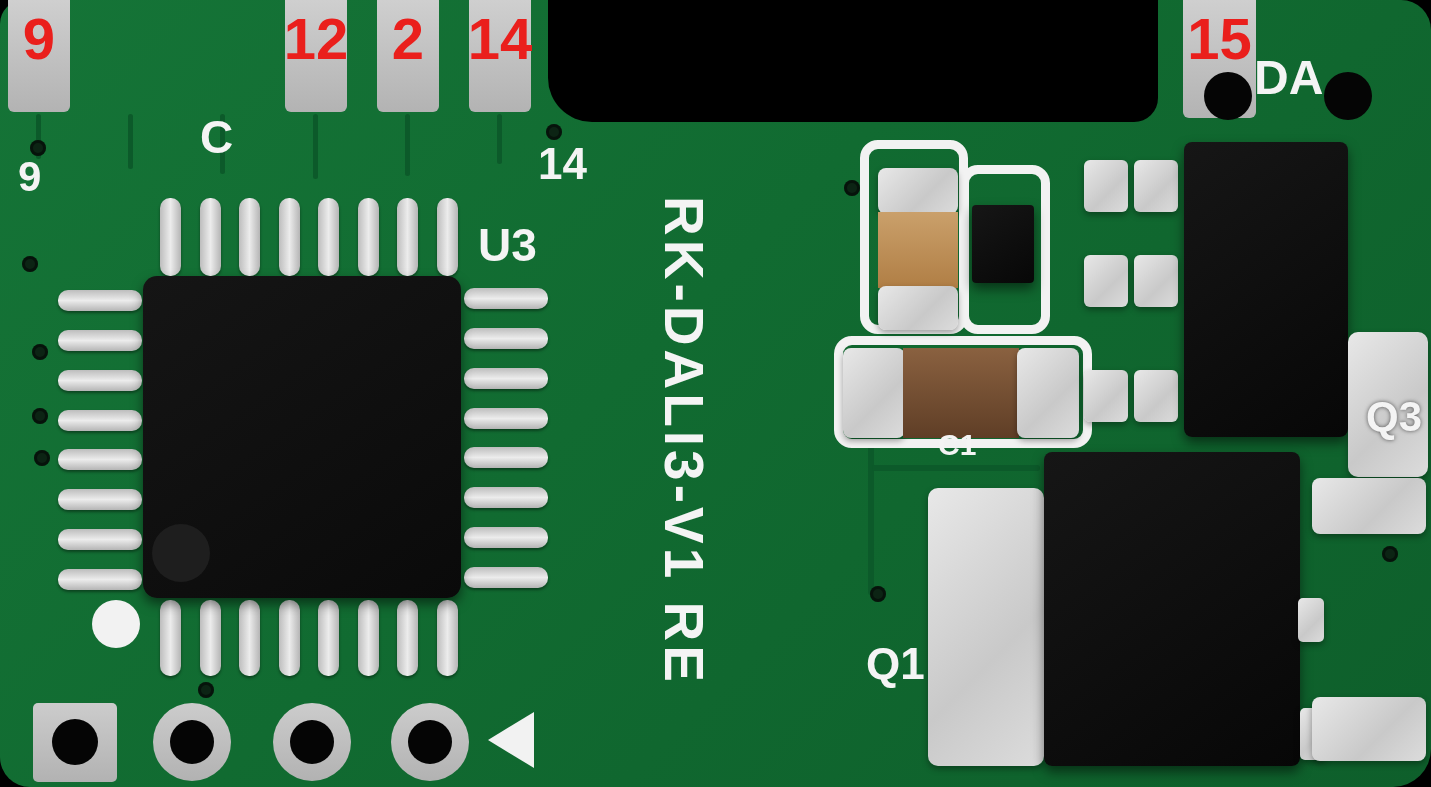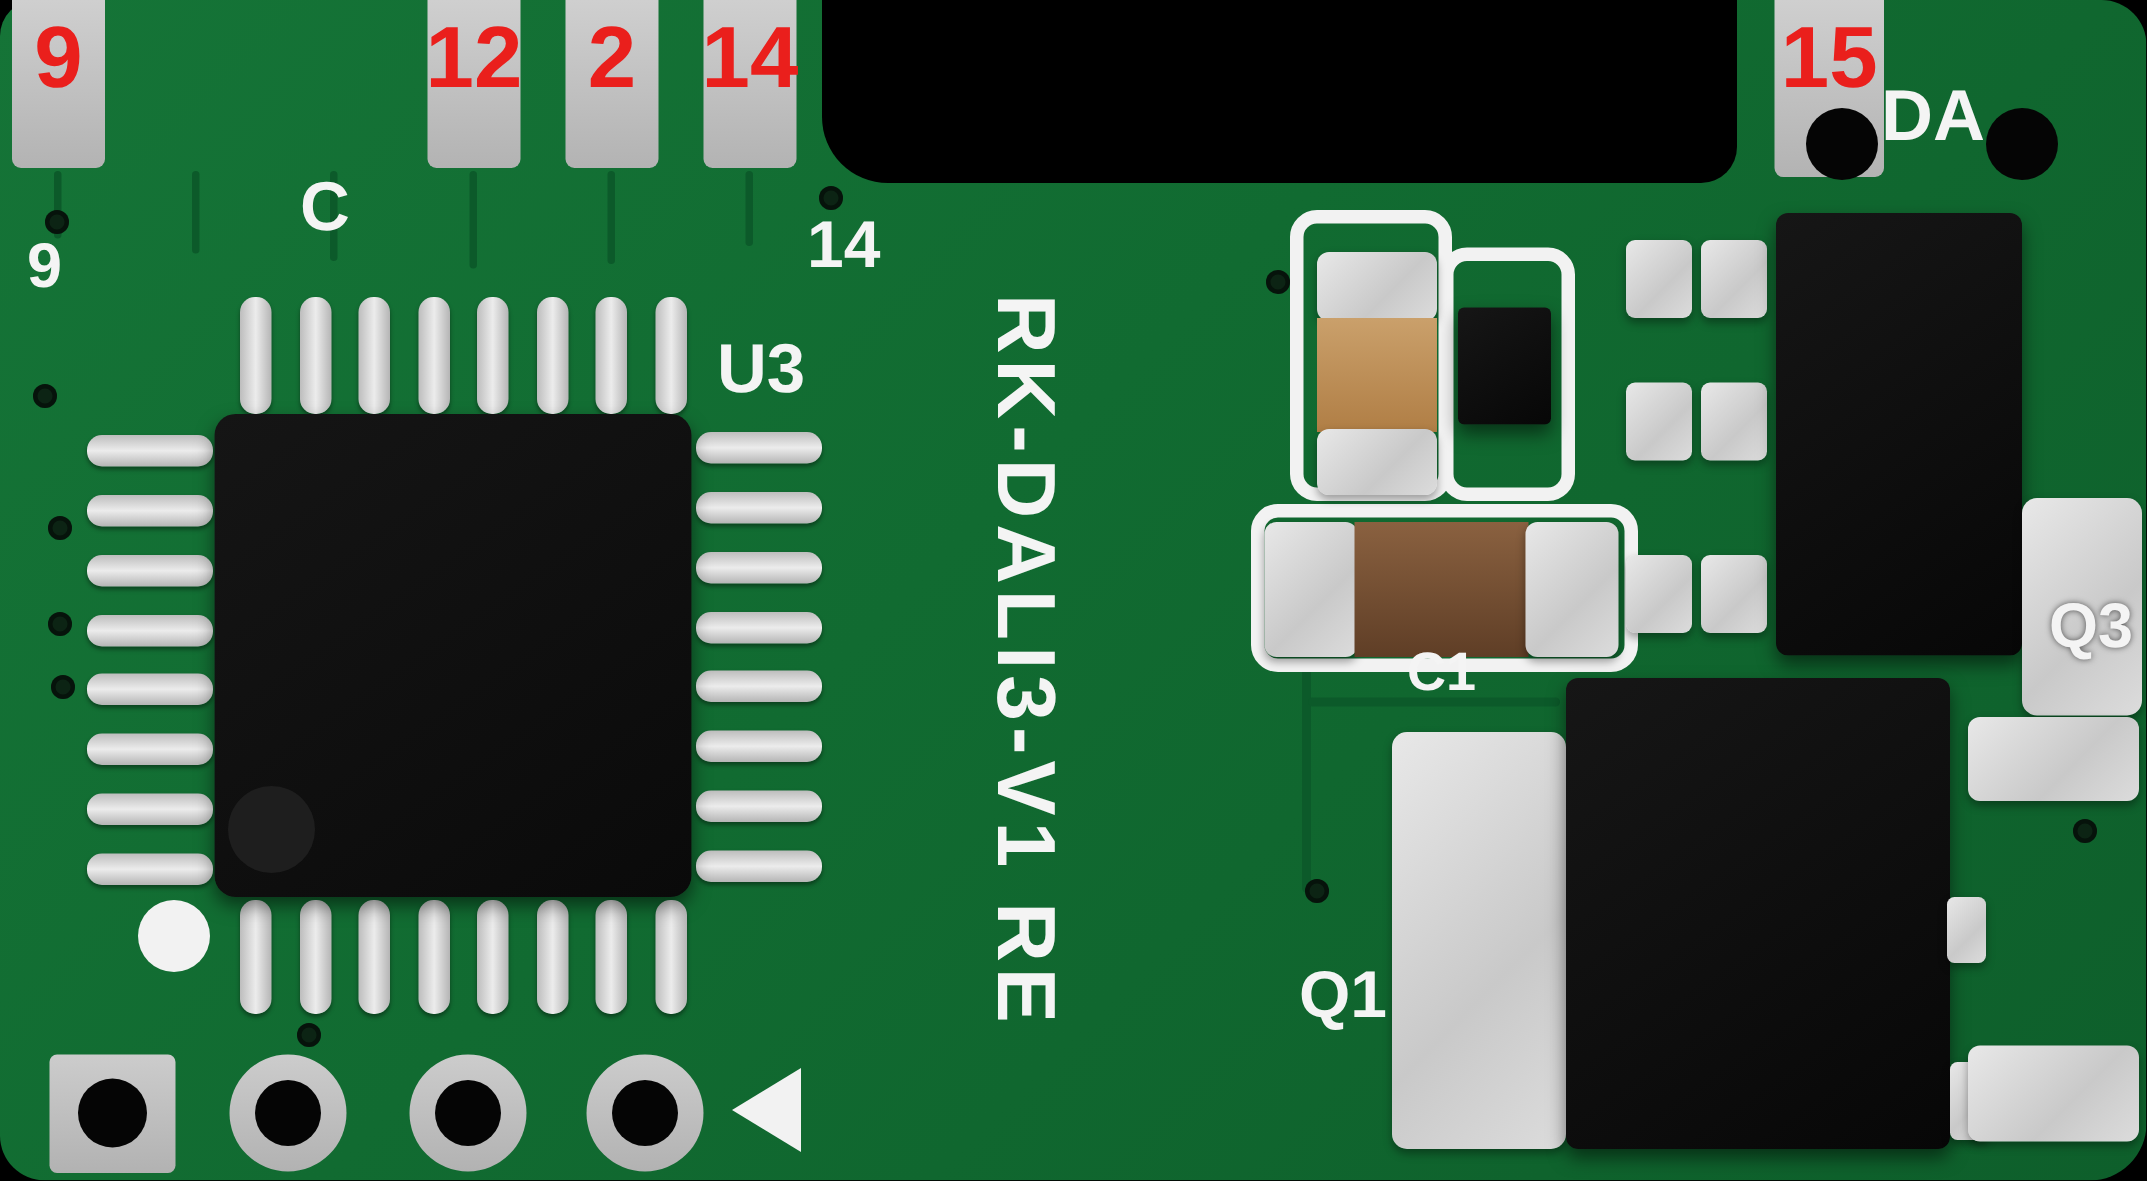--- a/index.html
+++ b/index.html
@@ -163,21 +163,21 @@
 
   <div class="abs silver" style="left:878px;top:168px;width:80px;height:46px;border-radius:8px"></div>
   <div class="abs" style="left:878px;top:212px;width:80px;height:76px;background:linear-gradient(180deg,#caa06b,#b07e45)"></div>
   <div class="abs silver" style="left:878px;top:286px;width:80px;height:44px;border-radius:8px"></div>
 
   <div class="abs blackpart" style="left:972px;top:205px;width:62px;height:78px;border-radius:4px"></div>
 
   <div class="abs silver" style="left:843px;top:348px;width:62px;height:90px;border-radius:8px"></div>
   <div class="abs" style="left:903px;top:348px;width:116px;height:90px;background:linear-gradient(180deg,#8a6140,#5f3e26)"></div>
   <div class="abs silver" style="left:1017px;top:348px;width:62px;height:90px;border-radius:8px"></div>
-  <div class="silk" style="left:938px;top:430px;font-size:36px">C1</div>
+  <div class="silk" style="left:938px;top:430px;font-size:30px">C1</div>
 
   <div class="abs silver" style="left:1084px;top:160px;width:44px;height:52px;border-radius:6px"></div>
   <div class="abs silver" style="left:1134px;top:160px;width:44px;height:52px;border-radius:6px"></div>
   <div class="abs silver" style="left:1084px;top:255px;width:44px;height:52px;border-radius:6px"></div>
   <div class="abs silver" style="left:1134px;top:255px;width:44px;height:52px;border-radius:6px"></div>
   <div class="abs silver" style="left:1084px;top:370px;width:44px;height:52px;border-radius:6px"></div>
   <div class="abs silver" style="left:1134px;top:370px;width:44px;height:52px;border-radius:6px"></div>
 
   <div class="abs blackpart" style="left:1184px;top:142px;width:164px;height:295px;border-radius:8px"></div>
   <div class="abs silver" style="left:1348px;top:332px;width:80px;height:145px;border-radius:10px"></div>

